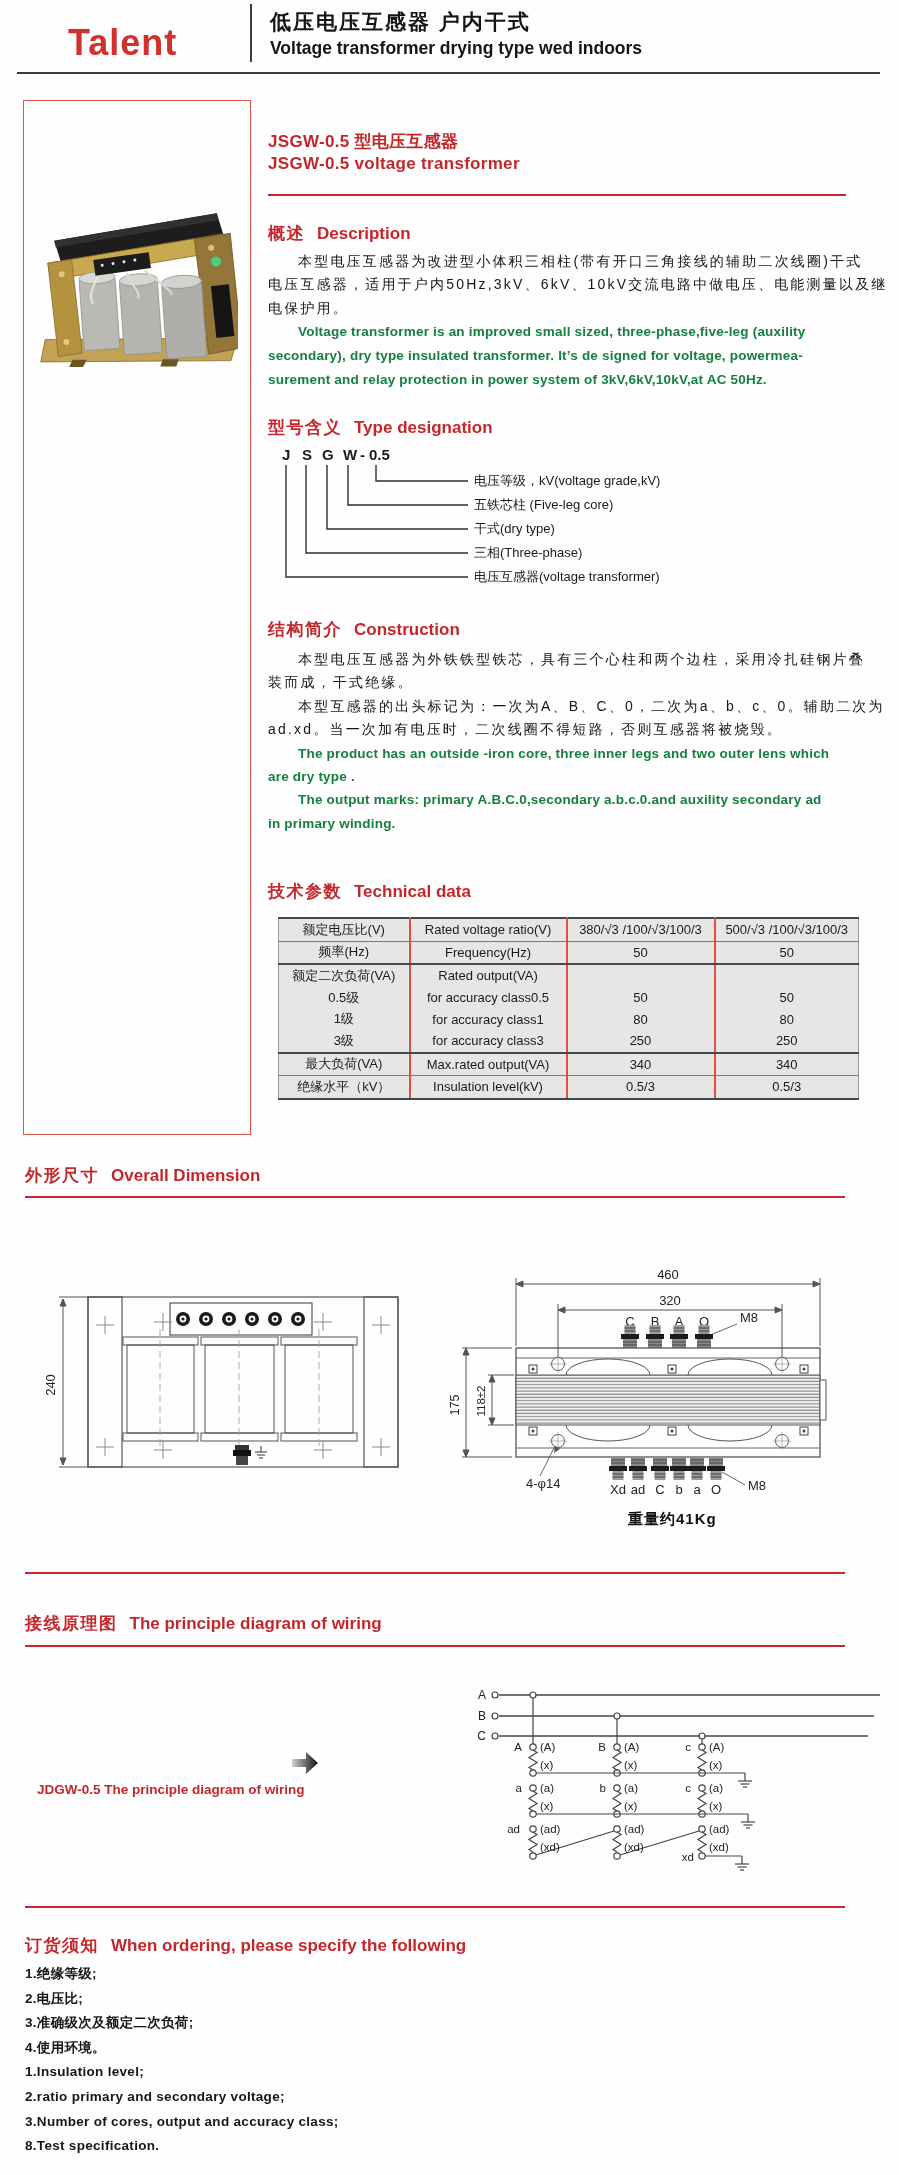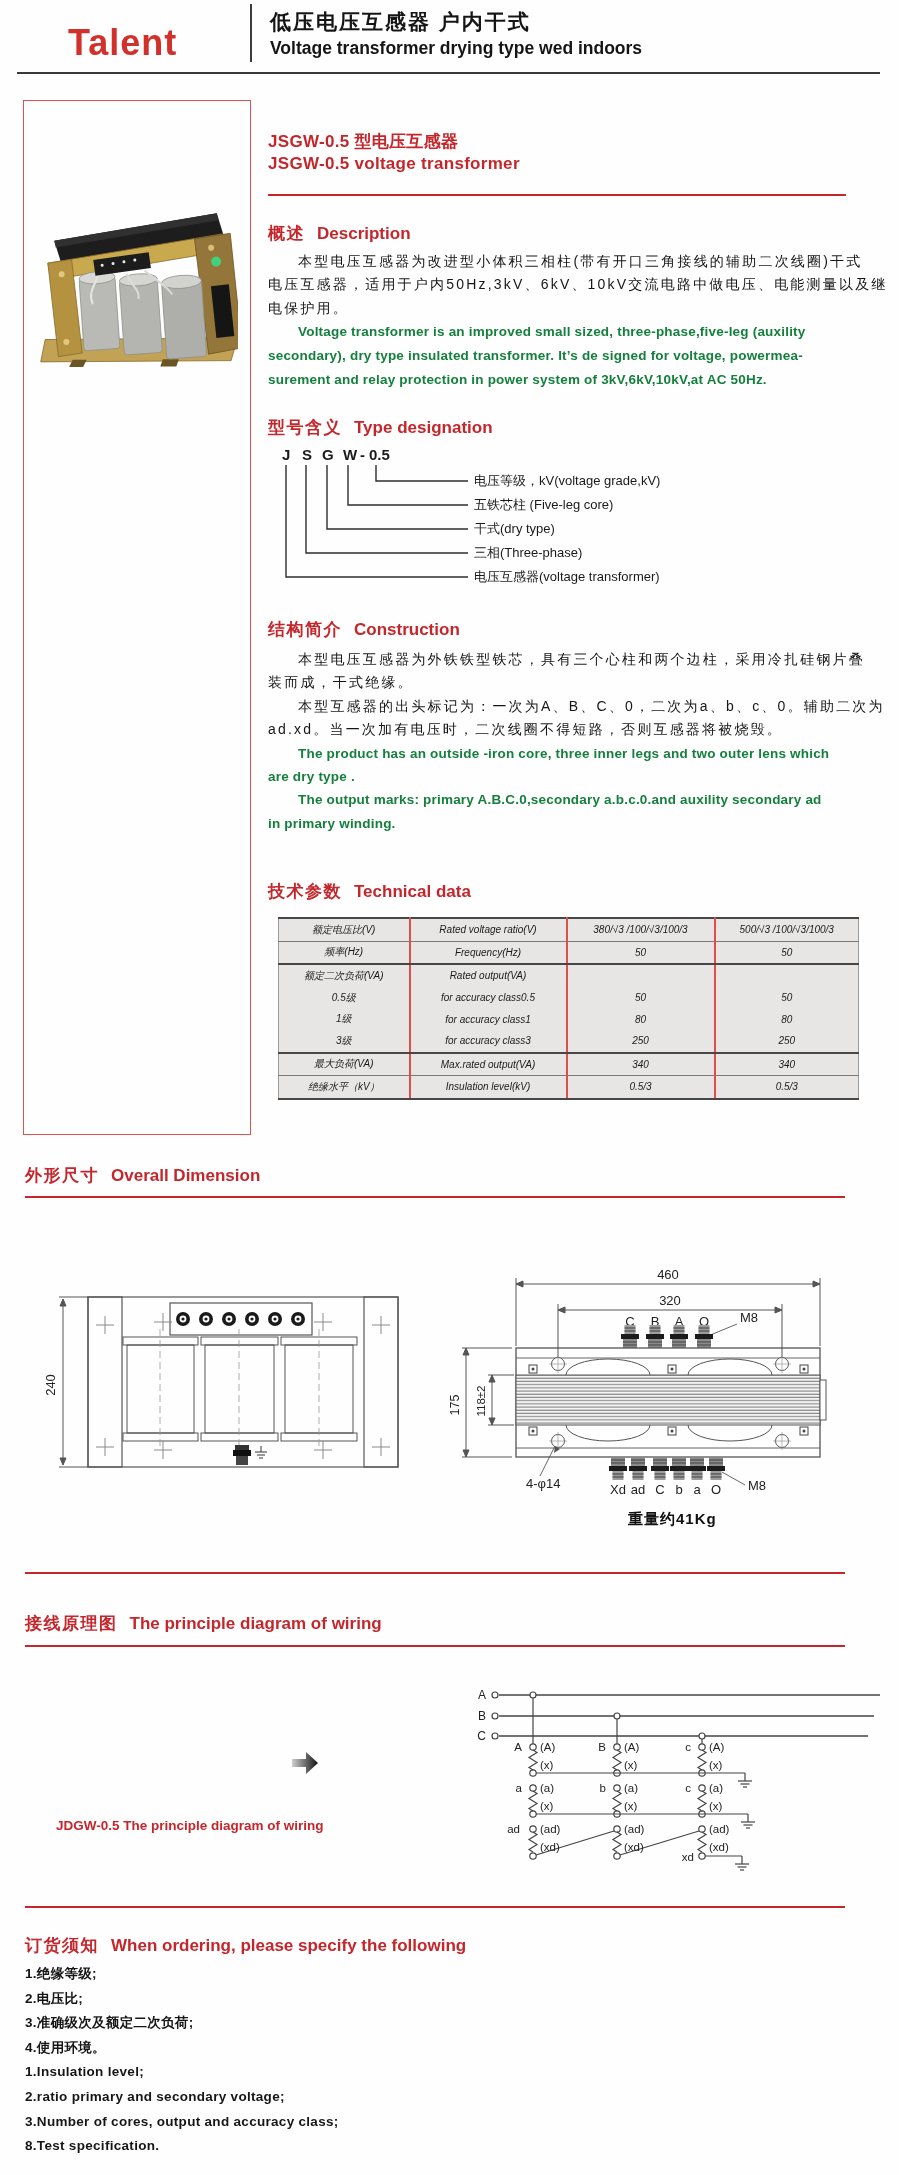--- a/index.html
+++ b/index.html
@@ -20,22 +20,22 @@
   .zh-line{font-size:14px;letter-spacing:2.2px;white-space:nowrap;color:#161616;}
   .en-line{font-size:13.5px;font-weight:bold;letter-spacing:0.2px;white-space:nowrap;color:#15803d;}
   .lh{line-height:23.4px;}
   .indent{padding-left:30px;}
   .weight{font-size:15px;font-weight:bold;color:#111;letter-spacing:1px;text-align:center;}
   .wiring-cap{font-size:13.5px;font-weight:bold;color:#c4262b;white-space:nowrap;}
   .ord-items{font-size:13.5px;line-height:24.6px;color:#161616;font-weight:bold;letter-spacing:0.3px;}
   
   table.tech{border-collapse:collapse;table-layout:fixed;width:580px;background:#e7e6e4;
              border-left:1px solid #9a9a9a;border-right:1px solid #9a9a9a;}
-  table.tech td{height:21.6px;padding:0 2px;text-align:center;font-size:10px;color:#1a1a1a;
-                overflow:hidden;white-space:nowrap;font-style:italic;}
+  table.tech td{height:21.6px;padding:0 2px;text-align:center;font-size:13px;color:#1a1a1a;
+                overflow:hidden;white-space:nowrap;}
   td.sep{border-right:2px solid #de5047;}
   tr.bt-thick td{border-top:2px solid #474747;}
   tr.bb-thin td{border-bottom:1px solid #7a7a7a;}
   tr.bb-thick td{border-bottom:2px solid #474747;}
   svg text{font-family:"Liberation Sans","DejaVu Sans",sans-serif;}
 </style>
 </head>
 <body>
 
 <div id="page">
@@ -541,21 +541,21 @@
 
   <svg class="abs" style="left:290px;top:1750px;" width="30" height="26" viewBox="0 0 30 26">
     <defs>
       <linearGradient id="arrg" x1="0" y1="0" x2="1" y2="0">
         <stop offset="0" stop-color="#cfcfcf"></stop>
           <stop offset="1" stop-color="#111"></stop>
       </linearGradient>
     </defs>
     <polygon points="2,9 16,9 16,2 28,13 16,24 16,17 2,17" fill="url(#arrg)"></polygon>
   </svg>
-  <div class="abs wiring-cap" style="left:56px;top:1782px;margin-top:36px;">JDGW-0.5 The principle diagram of wiring</div>
+  <div class="abs wiring-cap" style="left:37px;top:1782px;">JDGW-0.5 The principle diagram of wiring</div>
 
   <div class="abs red-rule" style="left:25px;top:1906px;width:820px;"></div>
 
   <div class="abs sec-h" style="left:25px;top:1934px;">
     <span class="zh">订货须知</span><span>When ordering, please specify the following</span>
   </div>
   <div class="abs ord-items" style="left:25px;top:1962px;">
     <div>1.绝缘等级;</div>
     <div>2.电压比;</div>
     <div>3.准确级次及额定二次负荷;</div>

